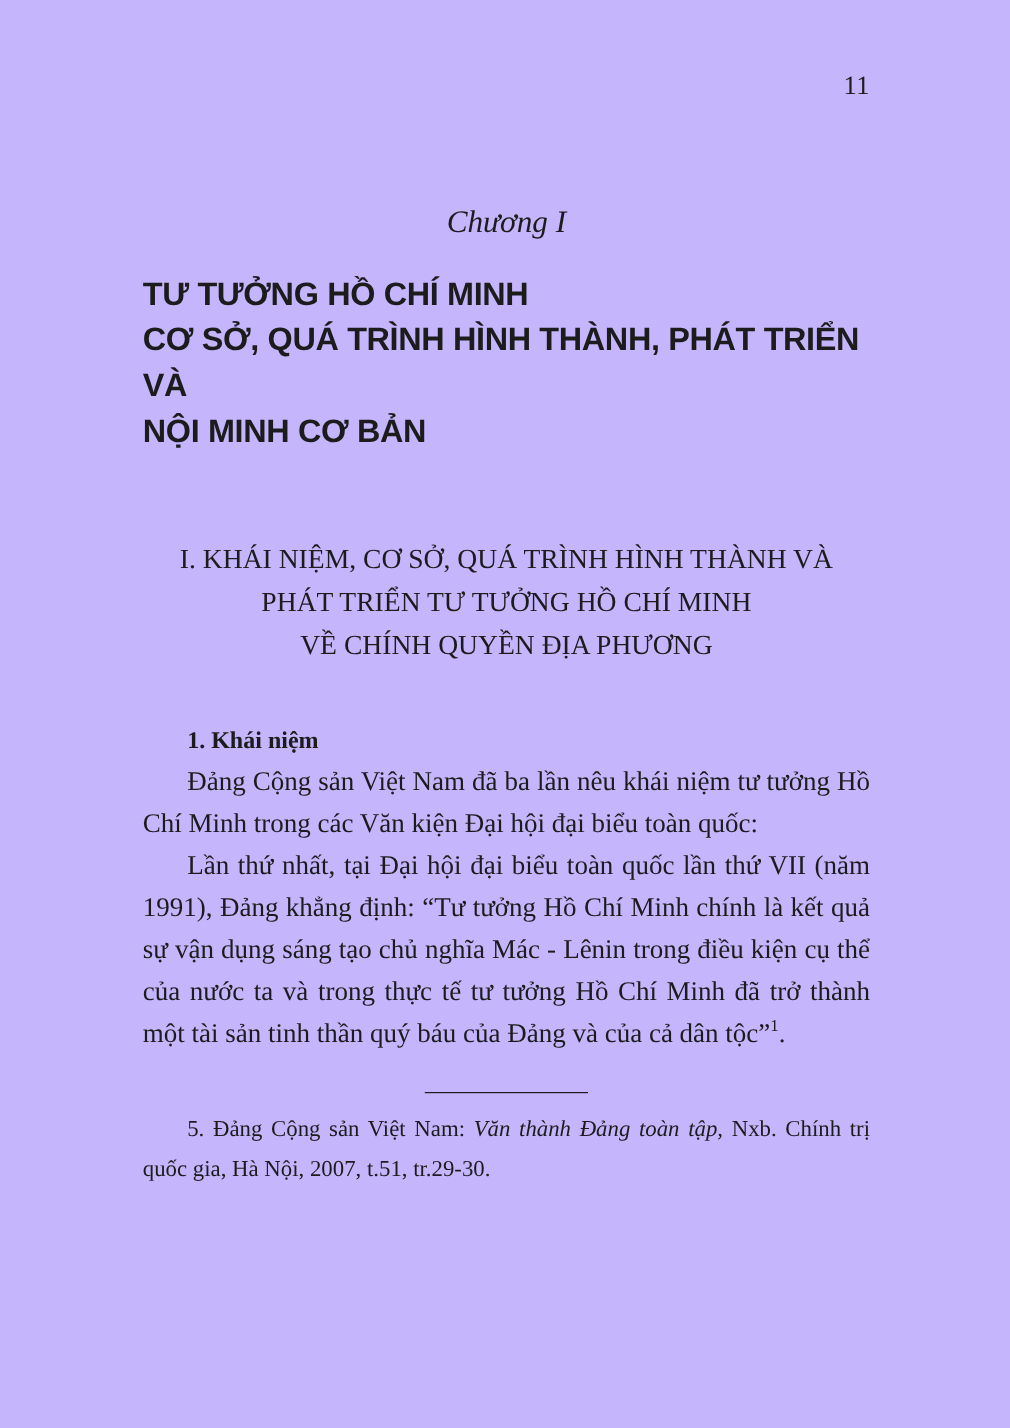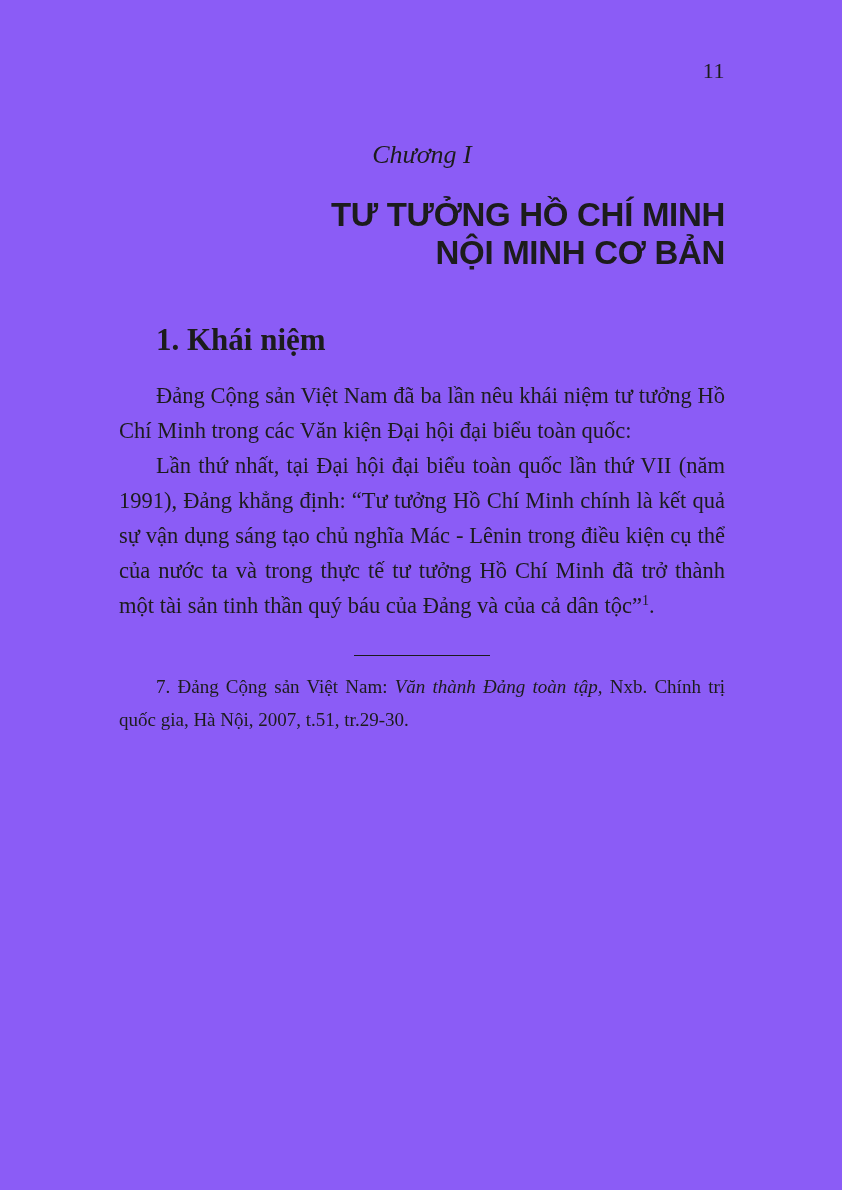--- a/index.html
+++ b/index.html
@@ -5,81 +5,81 @@
   html, body {
     margin: 0;
     padding: 0;
     background: #e8e8e8;
   }
   .page {
     position: relative;
     width: 842px;
     height: 1190px;
     margin: 0 auto;
-    background: #8b5cf6;
+    background: #c4b5fd;
     color: #1c1c1c;
     font-family: "Liberation Serif", serif;
     overflow: hidden;
     box-sizing: border-box;
   }
   .content {
     position: absolute;
     left: 119px;
     right: 117px;
     top: 0;
   }
   .page-number {
     text-align: right;
     padding-top: 58px;
     font-size: 22px;
     letter-spacing: 0.5px;
   }
   .chapter-label {
-    margin-top: 56px;
+    margin-top: 86px;
     text-align: center;
     font-style: italic;
     font-size: 26px;
   }
   .chapter-title {
     margin: 26px 0 0 0;
-    text-align: right;
+    text-align: left;
     font-family: "Liberation Sans", sans-serif;
     font-weight: 700;
-    font-size: 33px;
+    font-size: 27px;
     line-height: 38px;
     letter-spacing: -0.3px;
   }
   .chapter-title .title-line {
     display: block;
   }
   .section-heading {
     margin: 70px 0 0 0;
     text-align: center;
     font-weight: 400;
     font-size: 23px;
     line-height: 36px;
   }
   .section-heading .section-line {
     display: block;
   }
   .subsection-heading {
     margin: 50px 0 0 0;
     font-weight: 700;
-    font-size: 31px;
+    font-size: 20px;
     text-indent: 37px;
   }
   .body-paragraph {
     margin: 0;
     font-size: 22.5px;
     line-height: 35px;
     text-align: justify;
     text-indent: 37px;
   }
   .body-paragraph.first {
-    margin-top: 20px;
+    margin-top: 4px;
   }
   .footnote-ref {
     font-size: 14px;
     line-height: 0;
     vertical-align: super;
   }
   .footnote-rule {
     margin-top: 32px;
     width: 136px;
     height: 0;
@@ -102,28 +102,34 @@
 
 <div class="page">
   <div class="content">
 
     <div class="page-number">11</div>
 
     <div class="chapter-label">Chương I</div>
 
     <h1 class="chapter-title">
       <span class="title-line">TƯ TƯỞNG HỒ CHÍ MINH</span>
+      <span class="title-line">CƠ SỞ, QUÁ TRÌNH HÌNH THÀNH, PHÁT TRIỂN VÀ</span>
       <span class="title-line">NỘI MINH CƠ BẢN</span>
     </h1>
 
+    <h2 class="section-heading">
+      <span class="section-line">I. KHÁI NIỆM, CƠ SỞ, QUÁ TRÌNH HÌNH THÀNH VÀ</span>
+      <span class="section-line">PHÁT TRIỂN TƯ TƯỞNG HỒ CHÍ MINH</span>
+      <span class="section-line">VỀ CHÍNH QUYỀN ĐỊA PHƯƠNG</span>
+    </h2>
 
     <h3 class="subsection-heading">1. Khái niệm</h3>
 
     <p class="body-paragraph first">Đảng Cộng sản Việt Nam đã ba lần nêu khái niệm tư tưởng Hồ Chí Minh trong các Văn kiện Đại hội đại biểu toàn quốc:</p>
 
     <p class="body-paragraph"><span>Lần thứ nhất, tại Đại hội đại biểu toàn quốc lần thứ VII (năm 1991), Đảng khẳng định: “Tư tưởng Hồ Chí Minh chính là kết quả sự vận dụng sáng tạo chủ nghĩa Mác - Lênin trong điều kiện cụ thể của nước ta và trong thực tế tư tưởng Hồ Chí Minh đã trở thành một tài sản tinh thần quý báu của Đảng và của cả dân tộc”</span><sup class="footnote-ref">1</sup><span>.</span></p>
 
     <hr class="footnote-rule">
 
-    <p class="footnote-text"><span>7. Đảng Cộng sản Việt Nam: </span><span class="italic">Văn thành Đảng toàn tập,</span><span> Nxb. Chính trị quốc gia, Hà Nội, 2007, t.51, tr.29-30.</span></p>
+    <p class="footnote-text"><span>5. Đảng Cộng sản Việt Nam: </span><span class="italic">Văn thành Đảng toàn tập,</span><span> Nxb. Chính trị quốc gia, Hà Nội, 2007, t.51, tr.29-30.</span></p>
 
   </div>
 </div>
 
 </body></html>

